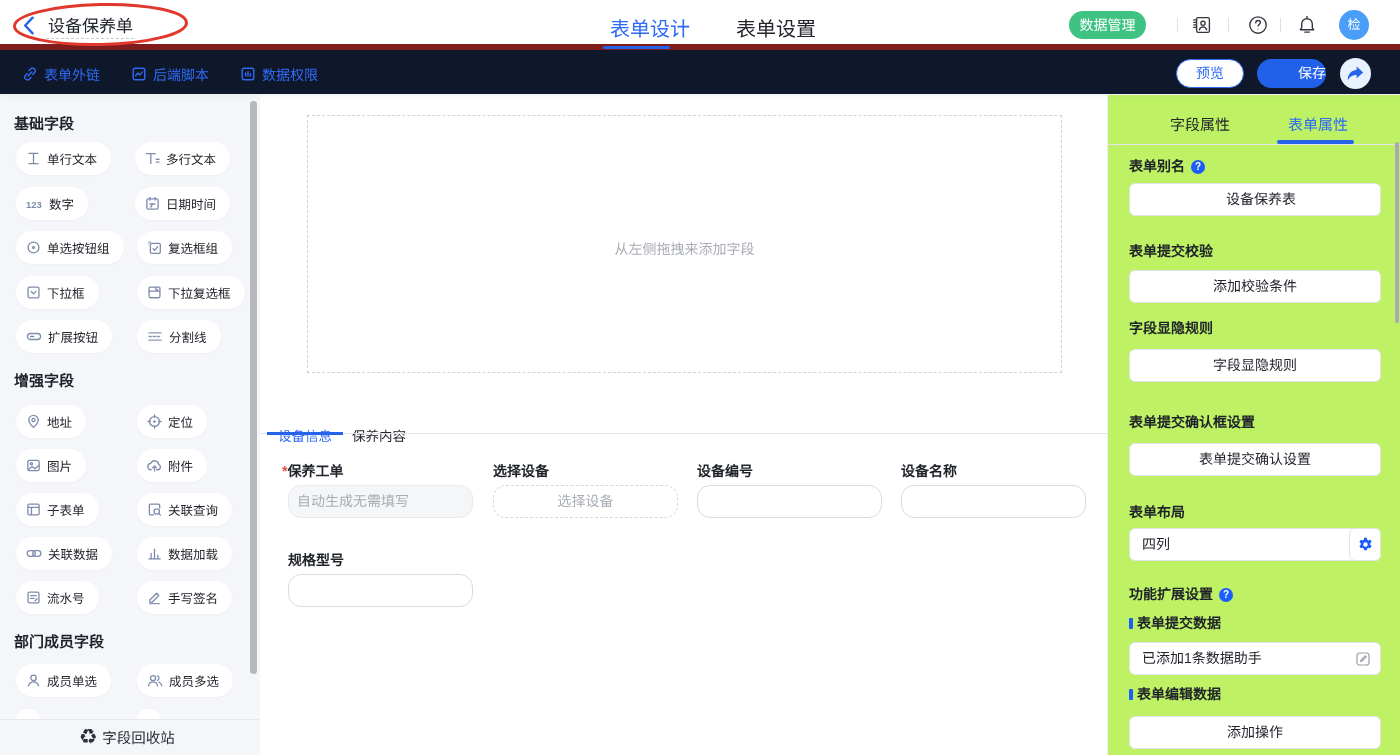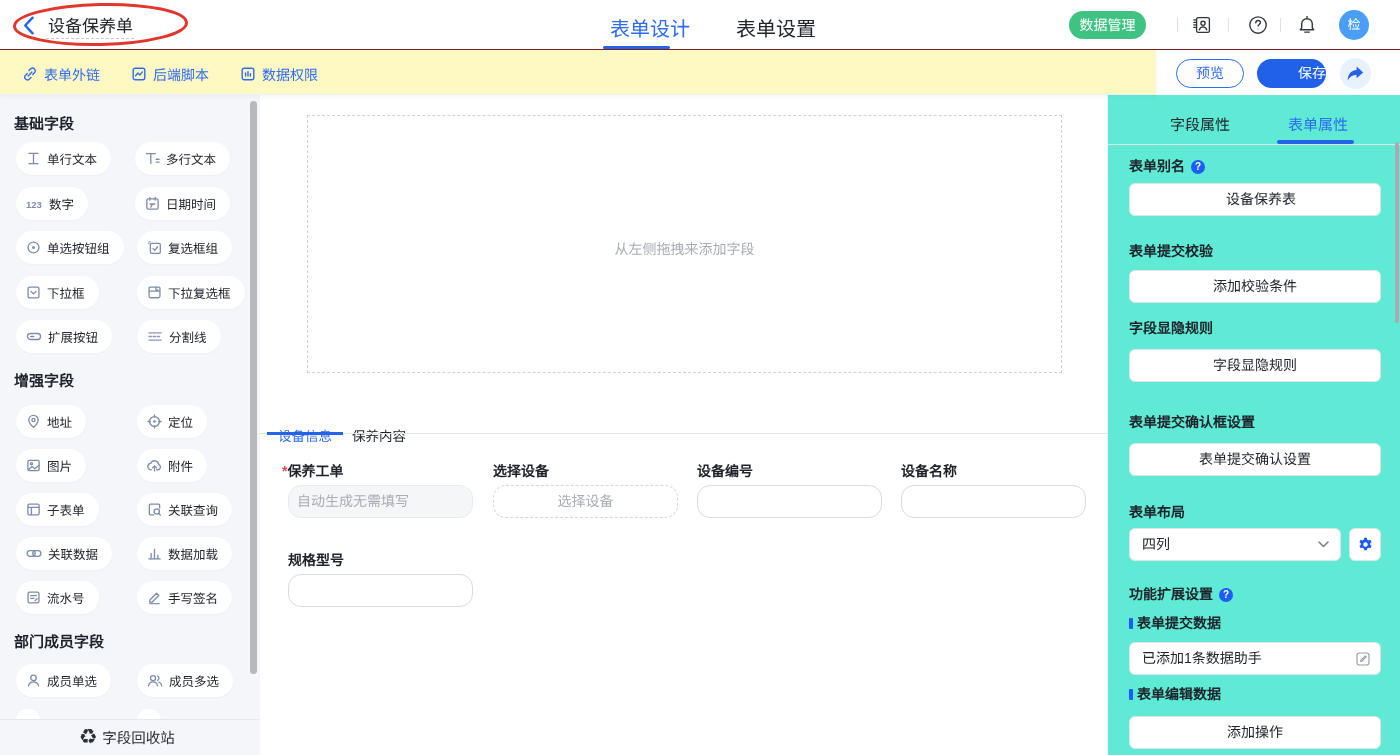--- a/index.html
+++ b/index.html
@@ -1,34 +1,34 @@
 <!DOCTYPE html>
 <html lang="zh-CN"><head>
 <meta charset="utf-8">
 <title>表单设计</title>
 <style>
   * { margin:0; padding:0; box-sizing:border-box; }
   html,body { width:1400px; height:755px; overflow:hidden; }
   body { font-family:"Liberation Sans", sans-serif; color:#1f2329; background:#fff; position:relative; }
   
-  #header { position:absolute; left:0; top:0; width:1400px; height:50px; background:#fff; border-bottom:1px solid #7f1d1d; }
+  #header { position:absolute; left:0; top:0; width:1400px; height:50px; background:#fff; border-bottom:6px solid #7f1d1d; }
   #back { position:absolute; left:23px; top:16px; }
   #title { position:absolute; left:48px; top:12px; font-size:17px; font-weight:500; color:#20242b; }
   #title-dots { position:absolute; left:46px; top:38px; width:88px; border-bottom:1px dashed #c9ccd2; }
   #red-oval { position:absolute; left:0px; top:0px; pointer-events:none; }
   .htab { position:absolute; top:13px; font-size:20px;margin-left:7px; }
   #htab1 { left:603px; color:#2e6bf6; }
   #htab2 { left:729px; color:#23262d; }
   #htab1u { position:absolute; left:603px; top:46px; width:67px; height:3px; background:#2563eb; border-radius:2px; }
   #btn-data { position:absolute; left:1069px; top:11px; width:77px; height:28px; background:#3fc383; border-radius:14px; color:#fff; font-size:14px; text-align:center; line-height:28px; }
   .hdiv { position:absolute; top:18px; width:1px; height:14px; background:#dfe0e4; }
   .hicon { position:absolute; top:15px; width:20px; height:20px; color:#2b2e36; }
   #avatar { position:absolute; left:1339px; top:10px; width:30px; height:30px; border-radius:50%; background:#4b9ef7; color:#fff; font-size:13px; text-align:center; line-height:30px; }
   
-  #toolbar { position:absolute; left:0; top:50px; width:1156px; height:45px; background:#fef9c3; border-bottom:1px solid #f0f1f4; box-shadow:0 2px 4px rgba(100,110,130,0.07); z-index:5; }
+  #toolbar { position:absolute; left:0; top:50px; width:1400px; height:45px; background:#0f172a; border-bottom:1px solid #f0f1f4; box-shadow:0 2px 4px rgba(100,110,130,0.07); z-index:5; }
   .tlink { position:absolute; top:2px; height:44px; display:flex; align-items:center; gap:7px; color:#2f6bf5; font-size:14px; }
   #btn-preview { position:absolute; left:1176px; top:9px; width:68px; height:29px; border:1px solid #2f6bf5; border-radius:15px; color:#2f6bf5; background:#fff; font-size:14px; text-align:center; line-height:27px; }
   #btn-save { position:absolute; left:1257px; top:9px; width:69px; height:29px; background:#2160e8; border-radius:15px; color:#fff; font-size:14px; text-align:right; line-height:29px; }
   #btn-share { position:absolute; left:1340px; top:8px; width:31px; height:31px; background:#e8f1fe; border-radius:50%; display:flex; align-items:center; justify-content:center; }
   
   #sidebar { position:absolute; left:0; top:95px; width:260px; height:660px; background:#f5f6fa; }
   .shead { position:absolute; left:14px; font-size:15px; font-weight:700; color:#1d2129; }
   .fbtn { position:absolute; height:33px; background:#fff; border-radius:17px; display:flex; align-items:center; padding:0 14px 0 10px; font-size:12.5px; color:#23262d; white-space:nowrap; box-shadow:0 1px 2px rgba(30,40,70,0.03); }
   .fbtn svg { margin-right:6px; flex:0 0 auto; color:#7e8cab; }
   #sb-scroll { position:absolute; left:250px; top:6px; width:7px; height:573px; background:#b6b8be; border-radius:4px; }
@@ -36,21 +36,21 @@
   
   #canvas { position:absolute; left:260px; top:95px; width:847px; height:660px; background:#fff; }
   #dashbox { position:absolute; left:47px; top:20px; width:755px; height:258px; border:1px dashed #cfd3d9; }
   #dashbox span { position:absolute; left:0; right:0; top:122px; text-align:center; color:#a9adb5; font-size:14px; }
   .ctab { position:absolute; top:310px; font-size:13.5px;margin-top:20px; }
   #ctabline { position:absolute; left:0px; top:338px; width:847px; height:1px; background:#e2e4e8; }
   #ctabu { position:absolute; left:7px; top:336.5px; width:76px; height:3.5px; background:#2563eb; }
   .flabel { position:absolute; font-size:14px; font-weight:600; color:#1f2329; }
   .finput { position:absolute; width:185px; height:33px; border:1px solid #d9dbe0; border-radius:13px; background:#fff; font-size:14px; }
   
-  #panel { position:absolute; left:1107px; top:95px; width:293px; height:660px; background:#5eead4; border-left:1px solid #edeef2; }
+  #panel { position:absolute; left:1107px; top:95px; width:293px; height:660px; background:#bef264; border-left:1px solid #edeef2; }
   .ptab { position:absolute; top:18px; font-size:15px; }
   #ptabline { position:absolute; left:0; top:49px; width:293px; height:1px; background:#e3e5ea; }
   #ptabu { position:absolute; left:169px; top:45px; width:77px; height:4px; background:#2563eb; border-radius:2px; }
   .plabel { position:absolute; left:21px; font-size:14px; font-weight:700; color:#1e222a; white-space:nowrap; }
   .pbtn { position:absolute; left:21px; width:252px; height:33px; background:#fff; border:1px solid #e1e3e8; border-radius:6px; font-size:14px; color:#23262e; text-align:center; line-height:31px; }
   .qmark { display:inline-block; width:14px; height:14px; border-radius:50%; background:#1d5dfd; color:#fff; font-size:10px; font-weight:700; text-align:center; line-height:14px; vertical-align:1px; margin-left:6px; }
   .bluebar { position:absolute; left:21px; width:4px; height:13px; background:#1d5dfd; border-radius:1px; }
   #pn-scroll { position:absolute; left:287px; top:47px; width:4px; height:181px; background:#a9abb0; border-radius:2px; }
 </style>
 </head>
@@ -276,21 +276,21 @@
   <div class="plabel" style="top:145px">表单提交校验</div>
   <div class="pbtn" style="top:175px">添加校验条件</div>
 
   <div class="plabel" style="top:222px">字段显隐规则</div>
   <div class="pbtn" style="top:254px">字段显隐规则</div>
 
   <div class="plabel" style="top:316px">表单提交确认框设置</div>
   <div class="pbtn" style="top:348px">表单提交确认设置</div>
 
   <div class="plabel" style="top:406px">表单布局</div>
-  <div class="pbtn" style="top:433px;width:212px;text-align:left;padding-left:12px">四列
+  <div class="pbtn" style="top:433px;width:252px;text-align:left;padding-left:12px">四列
     <svg style="position:absolute;right:11px;top:12px" width="11" height="7" viewBox="0 0 11 7" fill="none" stroke="#7a7f87" stroke-width="1.5" stroke-linecap="round" stroke-linejoin="round">
         <path d="M1 1l4.5 4.5L10 1"></path>
       </svg>
   </div>
   <div class="pbtn" style="top:433px;left:241px;width:32px">
     <svg style="position:absolute;left:8px;top:8px" width="15" height="15" viewBox="0 0 16 16">
         <path fill="#1d5dfd" fill-rule="evenodd" d="M6.6.9h2.8l.4 1.9c.5.2 1 .4 1.4.8l1.9-.6 1.4 2.4-1.5 1.3c.1.5.1 1 0 1.6l1.5 1.3-1.4 2.4-1.9-.6c-.4.3-.9.6-1.4.8l-.4 1.9H6.6l-.4-1.9c-.5-.2-1-.4-1.4-.8l-1.9.6L1.5 9.6 3 8.3c-.1-.5-.1-1 0-1.6L1.5 5.4l1.4-2.4 1.9.6c.4-.3.9-.6 1.4-.8L6.6.9zM8 5.6a2.4 2.4 0 1 0 0 4.8 2.4 2.4 0 0 0 0-4.8z"></path>
       </svg>
   </div>
 

